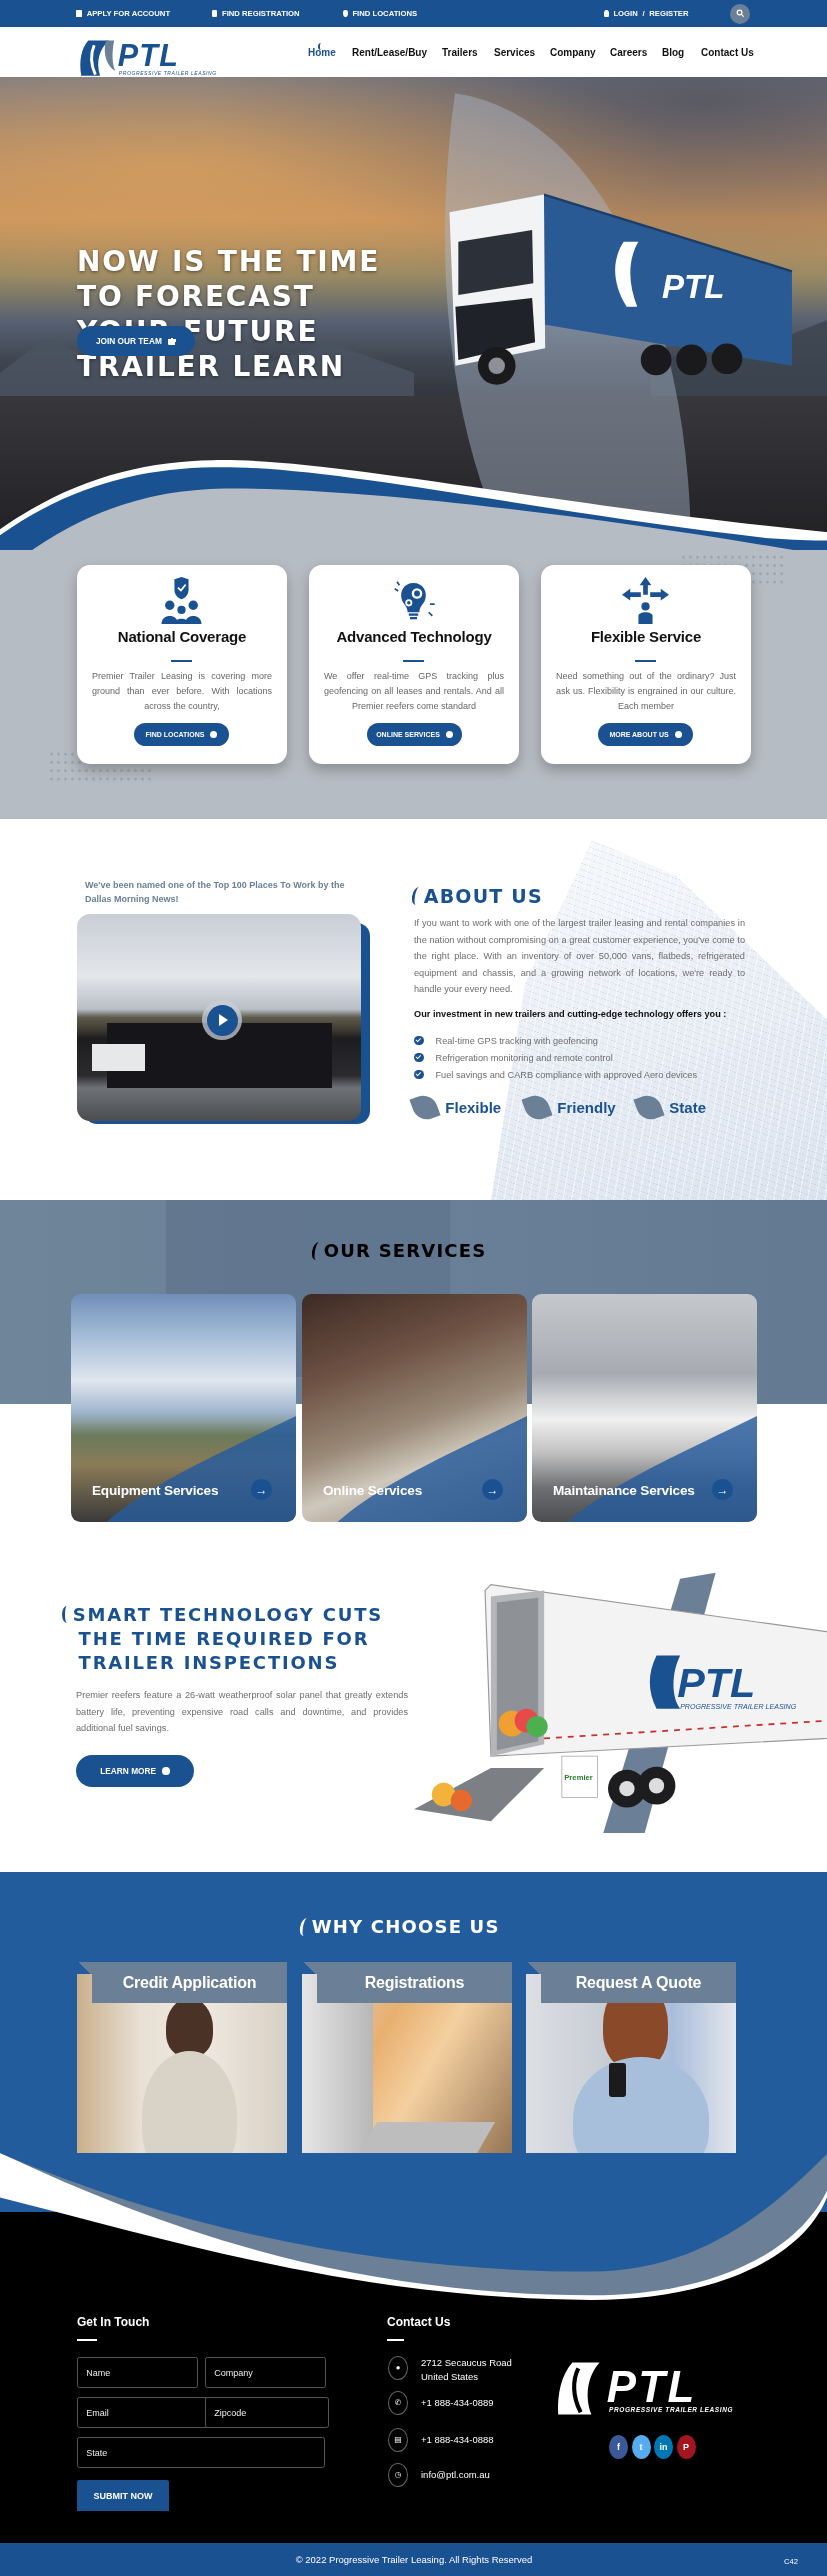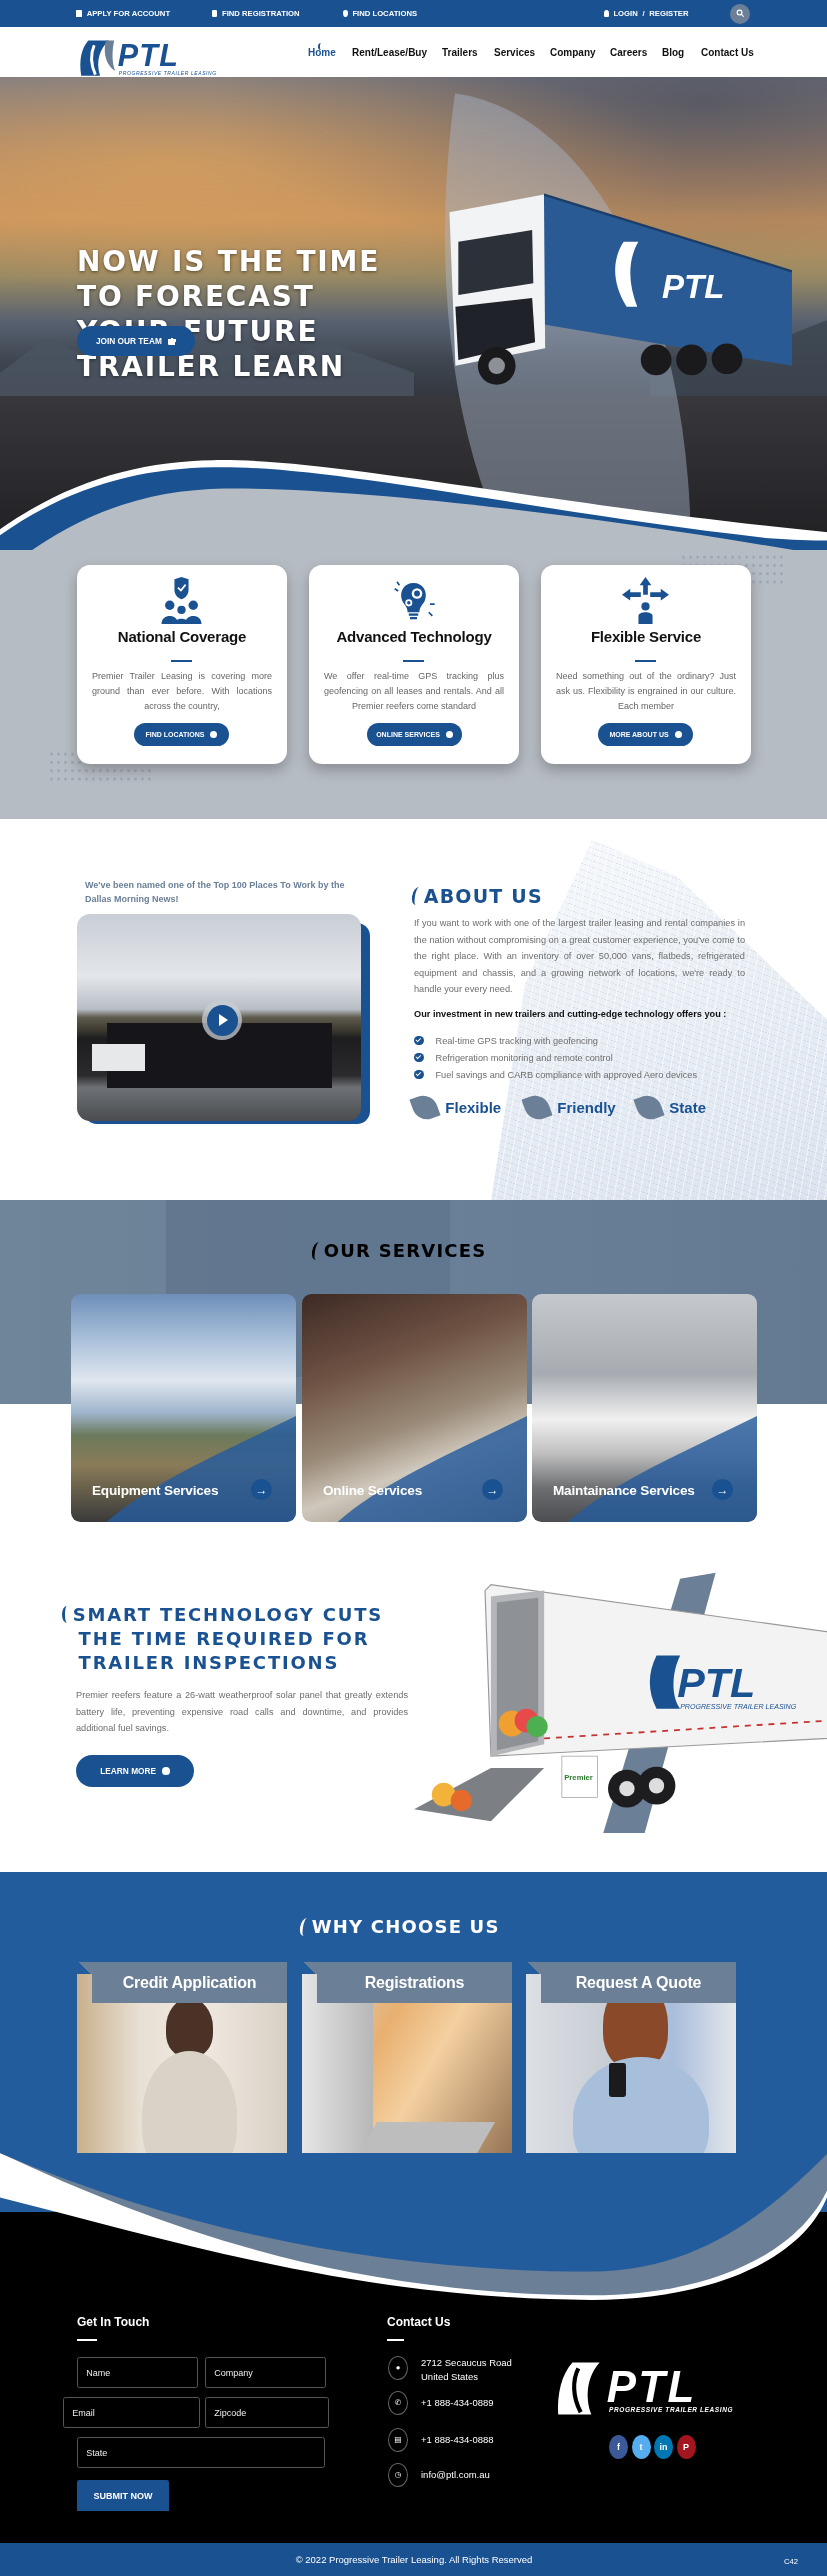--- a/index.html
+++ b/index.html
@@ -398,21 +398,21 @@
 <svg class="fwave" viewBox="0 0 1400 280" preserveAspectRatio="none">
   <path d="M0 0 L1400 0 L1400 70 C1360 180 1200 248 1000 248 C600 245 300 150 0 75Z" fill="#fff"></path>
   <path d="M0 0 L1400 0 L1400 60 C1350 170 1200 240 1000 240 C600 238 300 140 0 0Z" fill="#6b7f96"></path>
   <path d="M0 0 L1400 0 C1300 100 1180 200 1000 200 C700 200 350 150 0 0Z" fill="#235c9c"></path>
 </svg>
 
 <div class="ftitle" style="left:77px;top:2315px">Get In Touch</div>
 <div class="fbar" style="left:77px;top:2339px"></div>
 <input class="fin" style="left: 77px; top: 2357px; width: 121px;" placeholder="Name">
 <input class="fin" style="left: 205px; top: 2357px; width: 121px;" placeholder="Company">
-<input class="fin" style="left: 63px; top: 2397px; width: 137px;" placeholder="Email">
+<input class="fin" style="left: 77px; top: 2397px; width: 137px;" placeholder="Email">
 <input class="fin" style="left: 205px; top: 2397px; width: 124px;" placeholder="Zipcode">
 <input class="fin" style="left: 77px; top: 2437px; width: 248px;" placeholder="State">
 <button class="submit">SUBMIT NOW</button>
 
 <div class="ftitle" style="left:387px;top:2315px">Contact Us</div>
 <div class="fbar" style="left:387px;top:2339px;width:16.6px"></div>
 <div class="citem" style="top:2356px">
   <span class="cc">●</span>
   <span><span>2712 Secaucus Road</span><br><span>United States</span></span>
 </div>

